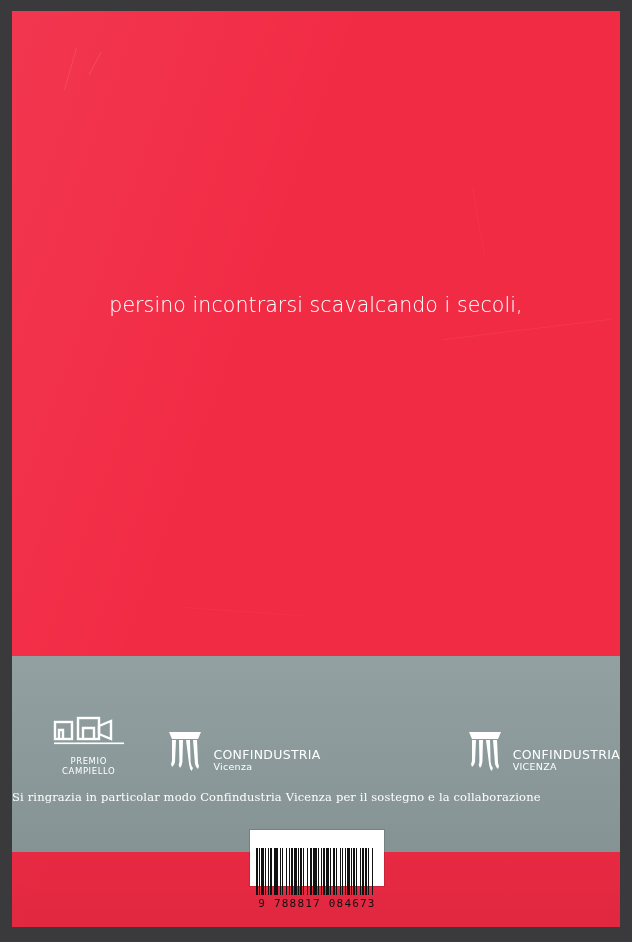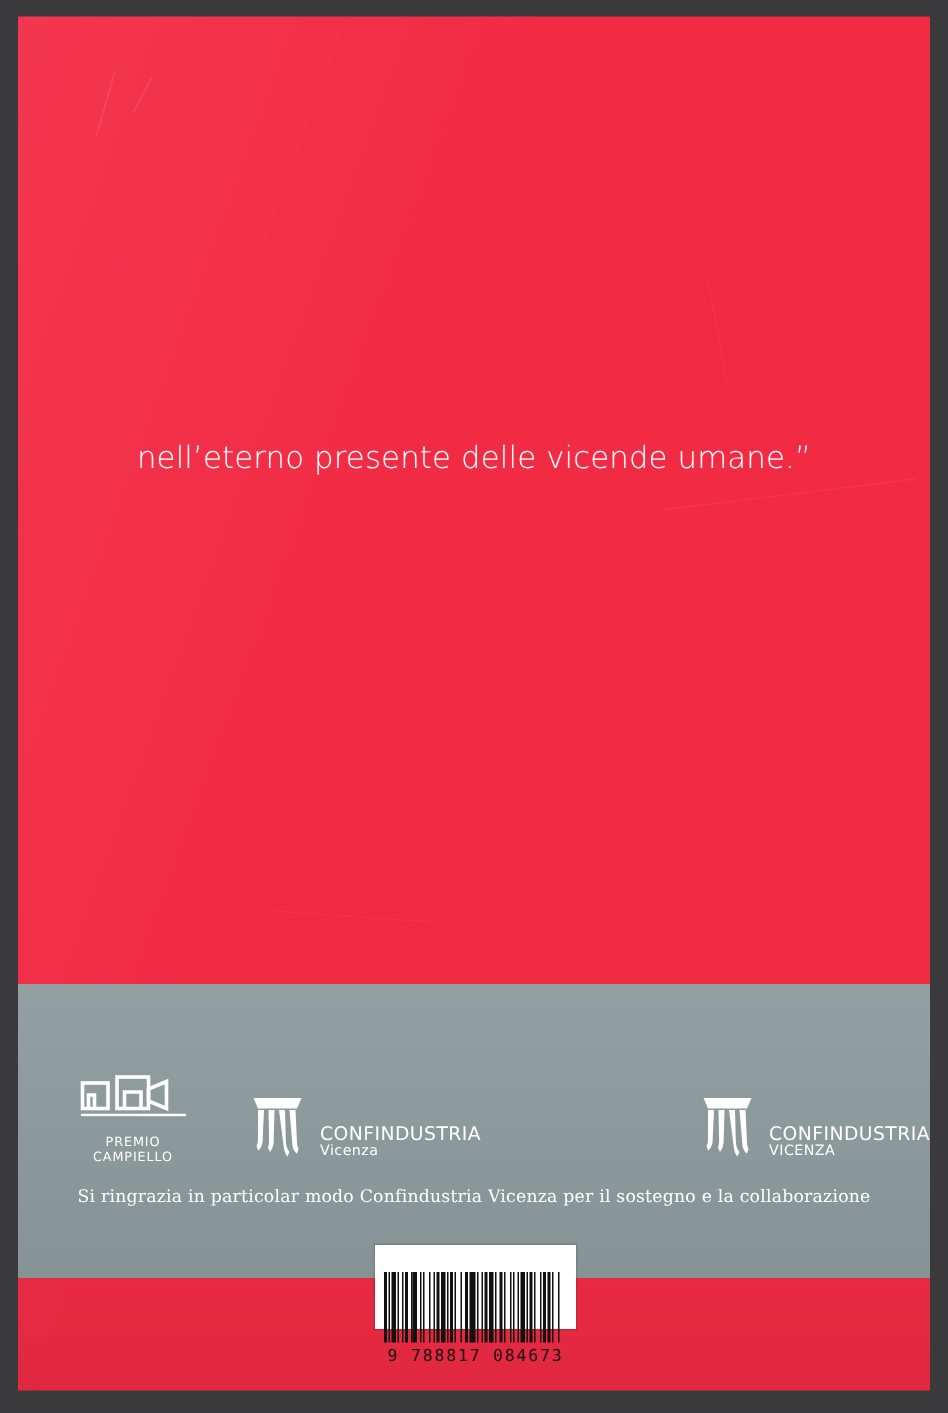--- a/index.html
+++ b/index.html
@@ -126,21 +126,20 @@
     letter-spacing: 0.6px;
     text-align: center;
     line-height: 1.2;
   }
 
   .thanks {
     position: absolute;
     left: 0;
     right: 0;
     top: 134px;
-    text-align: center;
     color: #ffffff;
     font-family: "DejaVu Serif", serif;
     font-size: 11.5px;
     letter-spacing: 0.15px;
   }
 
   
   .barcode-wrap {
     position: absolute;
     left: 238px;
@@ -185,21 +184,21 @@
   <div class="cover">
 
     <div class="crease c1"></div>
     <div class="crease c2"></div>
     <div class="crease c3"></div>
     <div class="crease c4"></div>
     <div class="crease c5"></div>
     <div class="crease c6"></div>
 
     <div class="quote">
-      <span class="qline">nell’eterno presente delle vicende umane.”</span>
+      <span class="qline">persino incontrarsi scavalcando i secoli,</span>
     </div>
 
     <div class="band">
 
       <div class="logos">
 
         <div class="logo campiello">
           <span class="logo-mark">
             <svg width="72" height="34" viewBox="0 0 72 34" aria-hidden="true">
               <g fill="none" stroke="#ffffff" stroke-width="2.4">

